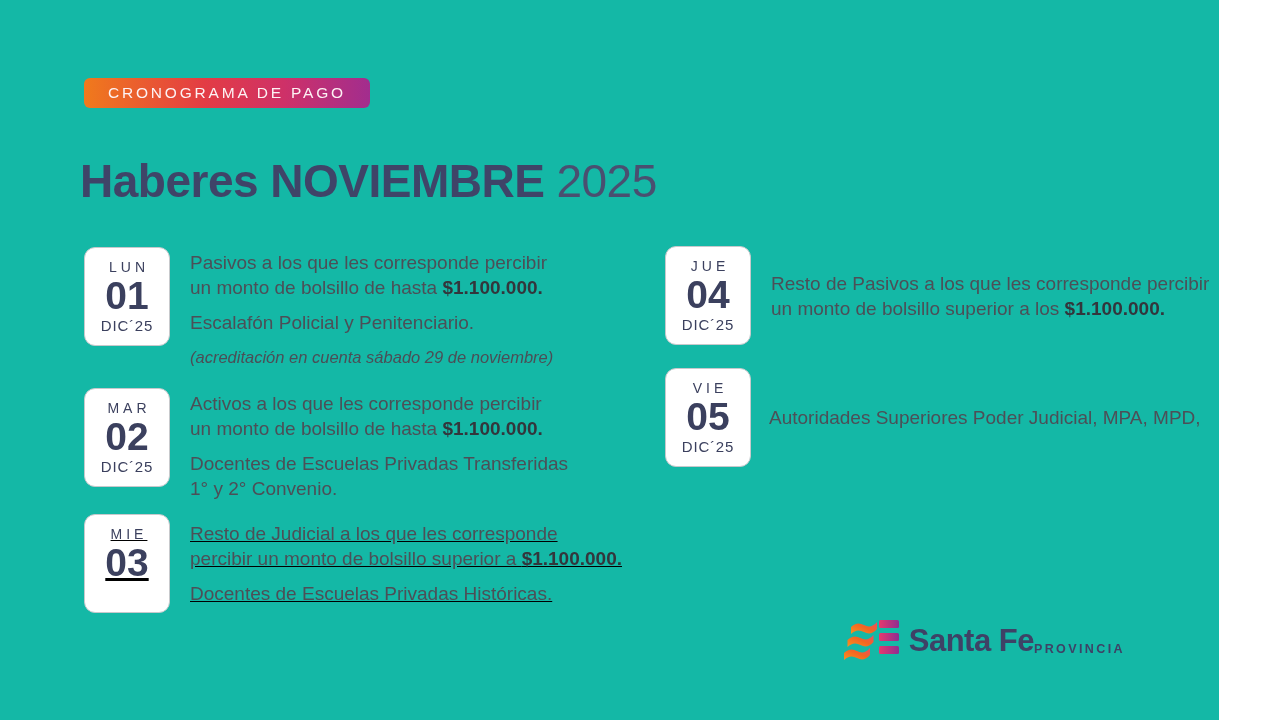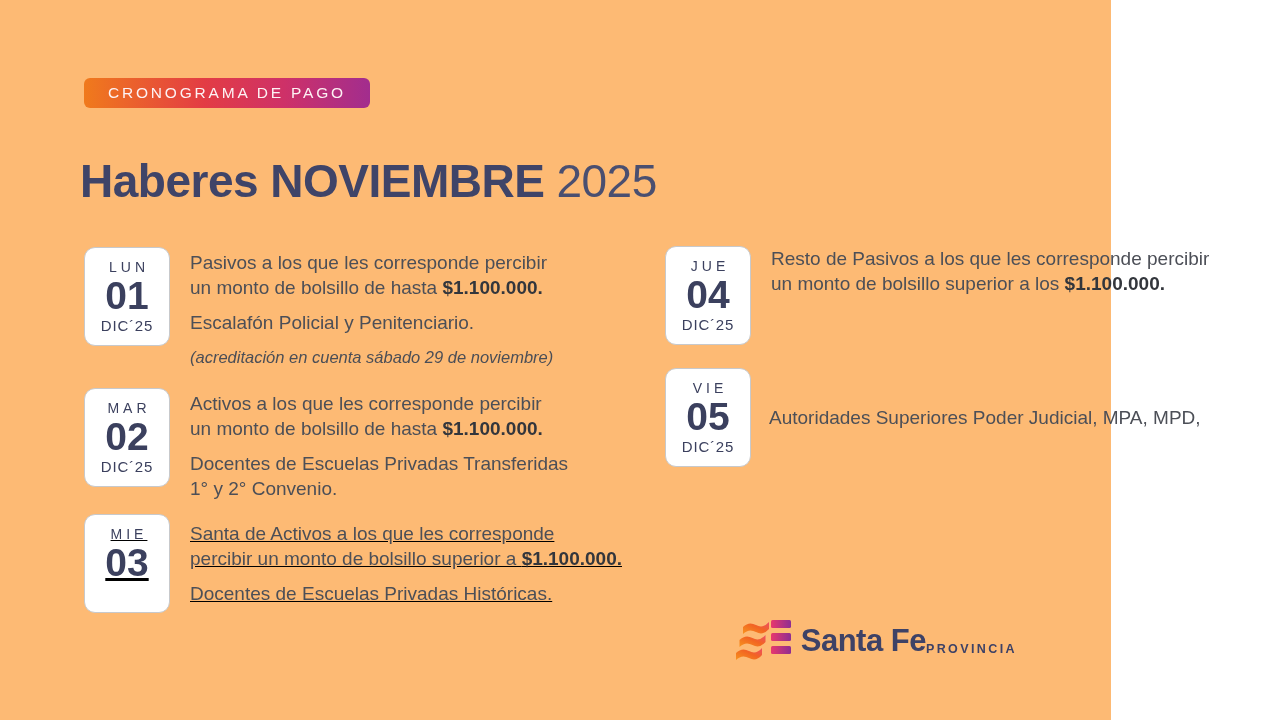--- a/index.html
+++ b/index.html
@@ -1,21 +1,21 @@
 <!DOCTYPE html>
 <html><head>
 <meta charset="utf-8">
 <style>
   html,body{margin:0;padding:0;}
   body{
     width:1280px;height:720px;background:#ffffff;
     font-family:"Liberation Sans", sans-serif;
     overflow:hidden;
   }
-  .slide{position:relative;width:1111px;height:720px;background:#fdba74;}
+  .slide{position:relative;width:1219px;height:720px;background:#14b8a6;}
 
   
   .badge{
     position:absolute;left:84px;top:78px;
     display:inline-flex;align-items:center;
     padding:6px 24px;border-radius:6px;
     background:linear-gradient(90deg,#F07A1C 0%,#E33C44 42%,#CE3168 70%,#A22D8E 100%);
     color:#FDF2F4;font-size:15.5px;font-weight:500;letter-spacing:2.8px;
   }
 
@@ -26,21 +26,21 @@
     white-space:nowrap;
   }
   .t-bold{font-weight:700;}
   .t-year{font-weight:400;color:#4A4F70;margin-left:12px;}
 
   
   .entry{position:absolute;display:flex;gap:20px;align-items:flex-start;}
   .e1{left:84px;top:247px;}
   .e2{left:84px;top:388px;}
   .e3{left:84px;top:514px;align-items:center;text-decoration:underline;}
-  .e4{left:665px;top:246px;align-items:flex-start;}
+  .e4{left:665px;top:246px;align-items:center;}
   .e5{left:665px;top:368px;gap:18px;align-items:center;}
   .e1 .entry-text,.e2 .entry-text{margin-top:3px;}
 
   .date-card{
     width:86px;height:99px;box-sizing:border-box;flex-shrink:0;
     border:1.5px solid #C7C9CC;border-radius:11px;background:#ffffff;
     display:flex;flex-direction:column;align-items:center;justify-content:center;
     color:#3B405E;
   }
   .weekday{font-size:14px;font-weight:500;letter-spacing:4px;margin-right:-4px;line-height:1.2;}
@@ -101,21 +101,21 @@
         </div>
   </div>
 
   <div class="entry e3">
     <div class="date-card">
       <span class="weekday">MIE</span>
       <span class="day">03</span>
       <span class="month"></span>
     </div>
     <div class="entry-text">
-          <p class="line"><span>Santa de Activos a los que les corresponde</span></p>
+          <p class="line"><span>Resto de Judicial a los que les corresponde</span></p>
           <p class="line cont"><span>percibir un monto de bolsillo superior a </span><span class="b">$1.100.000.</span></p>
           <p class="line"><span>Docentes de Escuelas Privadas Históricas.</span></p>
         </div>
   </div>
 
   <div class="entry e4">
     <div class="date-card">
       <span class="weekday">JUE</span>
       <span class="day">04</span>
       <span class="month">DIC´25</span>

